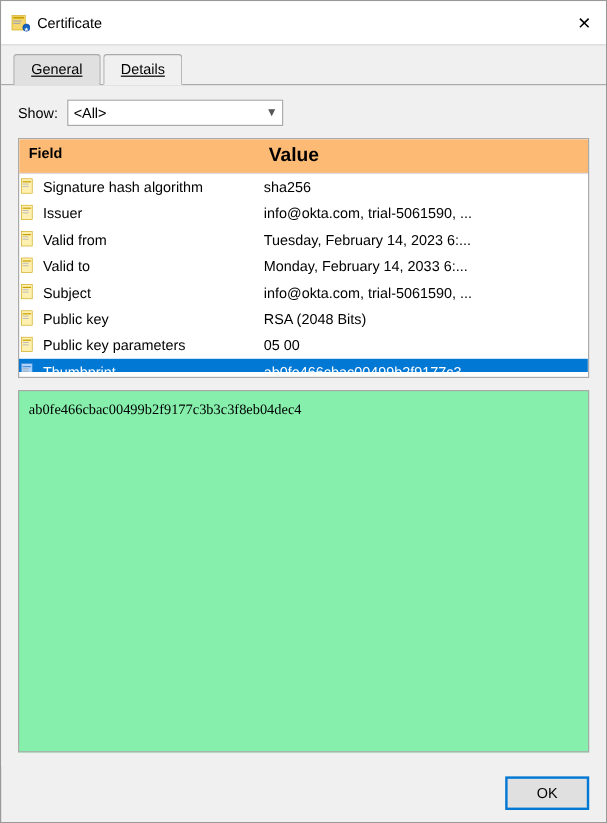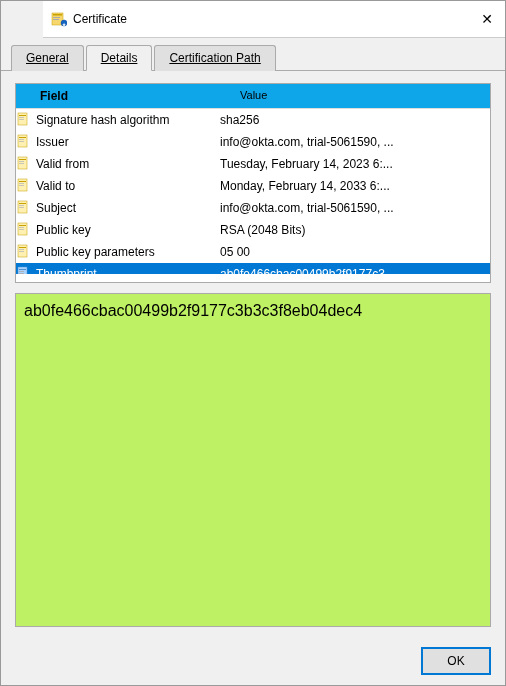--- a/index.html
+++ b/index.html
@@ -22,21 +22,20 @@
       flex-direction: column;
     }
     .title-bar {
       background: #fff;
       padding: 18px 8px;
       display: flex;
       align-items: center;
       justify-content: space-between;
       border-bottom: 1px solid #ccc;
       height: 32px;
-      margin-left: 42px;
     }
     .title-bar-left {
       display: flex;
       align-items: center;
       gap: 6px;
     }
     .title-text {
       font-size: 12px;
       font-weight: normal;
       color: #000;
@@ -113,35 +112,35 @@
     }
     .field-table-container {
       border: 1px solid #aaa;
       background: #fff;
       flex: 0 0 200px;
       overflow: hidden;
       position: relative;
     }
     .field-table-header {
       display: flex;
-      background: #0ea5e9;
+      background: #fdba74;
       border-bottom: 1px solid #ddd;
-      padding: 3px 20px;
+      padding: 3px 4px;
     }
     .field-table-header .col-field {
       flex: 0 0 200px;
       font-weight: bold;
       font-size: 12px;
       color: #000;
       padding: 2px 4px;
     }
     .field-table-header .col-value {
       flex: 1;
-      font-weight: normal;
-      font-size: 11px;
+      font-weight: bold;
+      font-size: 16px;
       color: #000;
       padding: 2px 4px;
     }
     .field-rows {
       overflow-y: auto;
       max-height: 165px;
     }
     .field-row {
       display: flex;
       align-items: center;
@@ -167,25 +166,25 @@
     }
     .field-value {
       flex: 1;
       font-size: 12px;
       overflow: hidden;
       white-space: nowrap;
       text-overflow: ellipsis;
     }
     .detail-box {
       border: 1px solid #aaa;
-      background: #bef264;
+      background: #86efac;
       flex: 1;
       padding: 8px;
-      font-family: Liberation Sans, sans-serif;
-      font-size: 16px;
+      font-family: Liberation Serif, serif;
+      font-size: 12px;
       color: #000;
       word-break: break-all;
       overflow-y: auto;
       white-space: pre-wrap;
     }
     .buttons-row {
       display: flex;
       justify-content: flex-end;
       gap: 8px;
       padding: 4px 0;
@@ -245,25 +244,31 @@
         <text x="13" y="14.5" text-anchor="middle" font-size="4" fill="#fff" font-weight="bold">★</text>
       </svg>
       <span class="title-text">Certificate</span>
     </div>
     <button class="close-btn">✕</button>
   </div>
 
   <div class="tabs">
     <div class="tab">General</div>
     <div class="tab active">Details</div>
-    <div class="tab">Certification Path</div>
   </div>
 
   <div class="tab-content">
 
+    <div class="show-row">
+      <span class="show-label">Show:</span>
+      <div class="show-dropdown">
+        <span>&lt;All&gt;</span>
+        <span class="show-dropdown-arrow">▼</span>
+      </div>
+    </div>
 
     <div class="field-table-container">
       <div class="field-table-header">
         <div class="col-field">Field</div>
         <div class="col-value">Value</div>
       </div>
       <div class="field-rows">
 
         <div class="field-row">
           <svg class="field-row-icon" viewBox="0 0 16 16">

